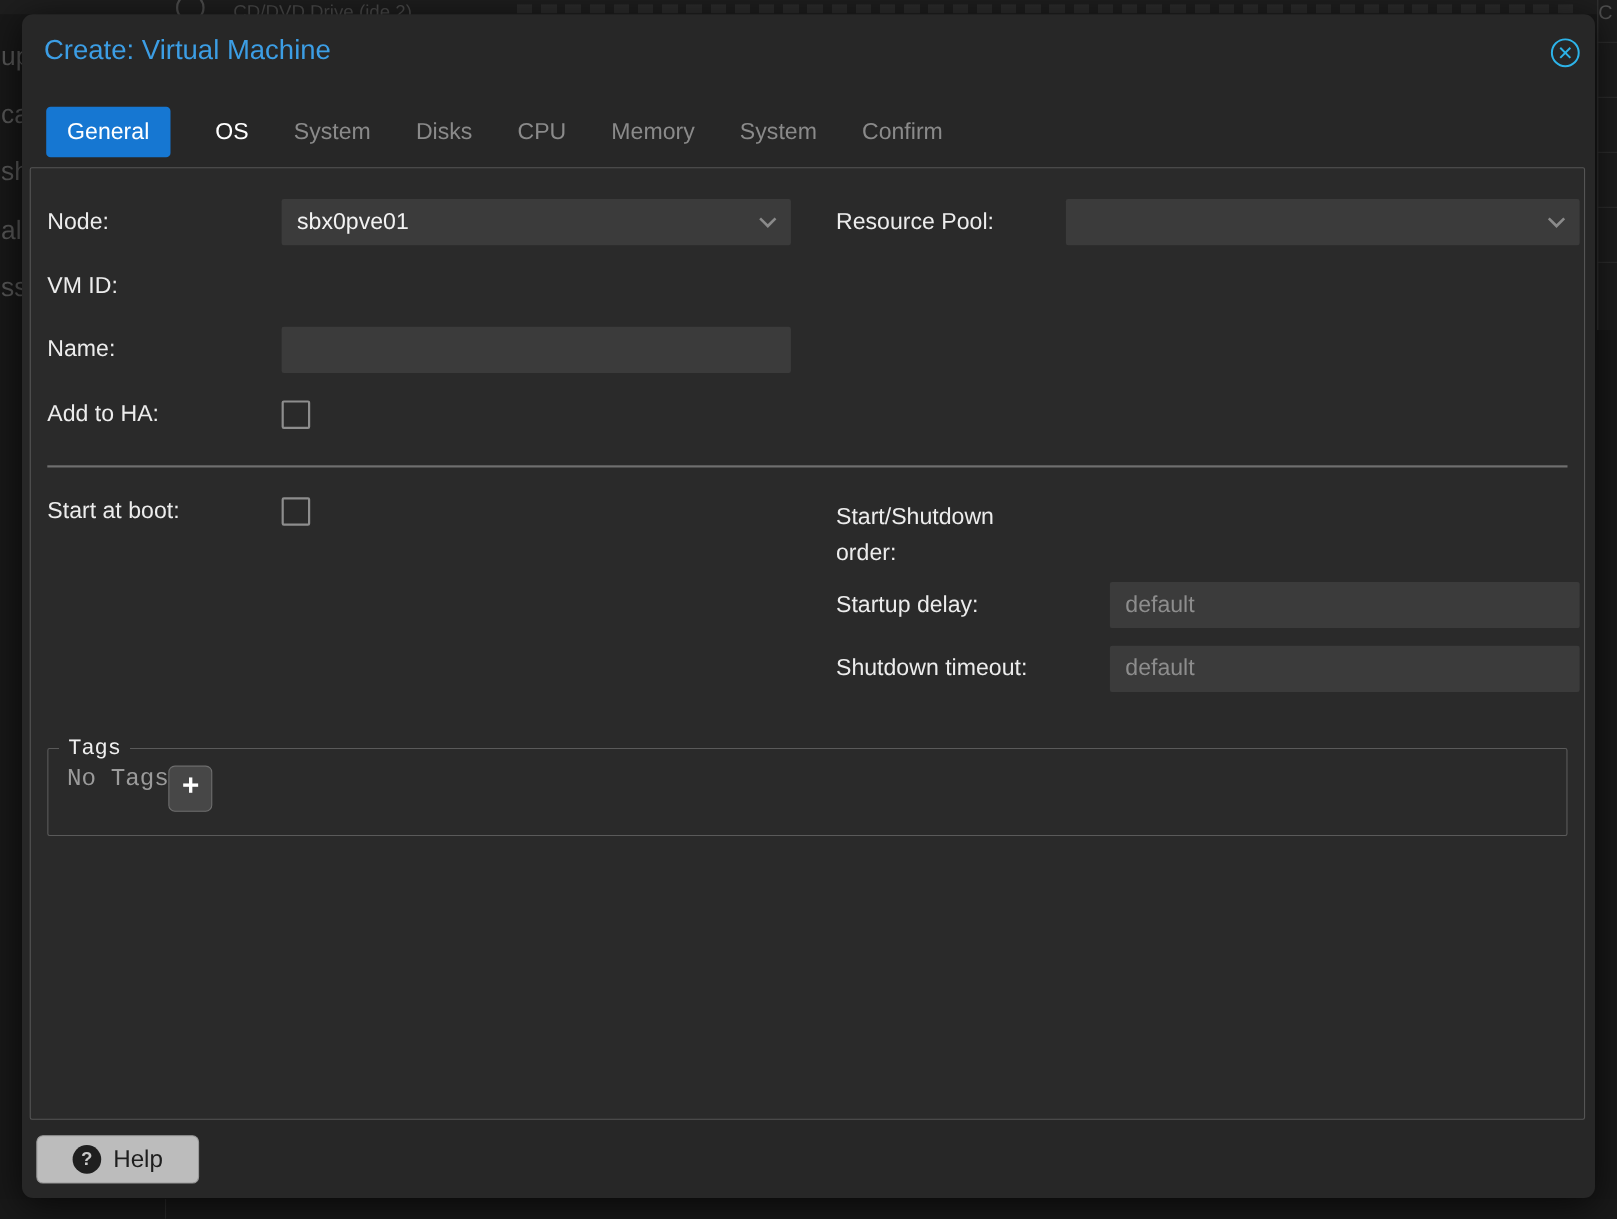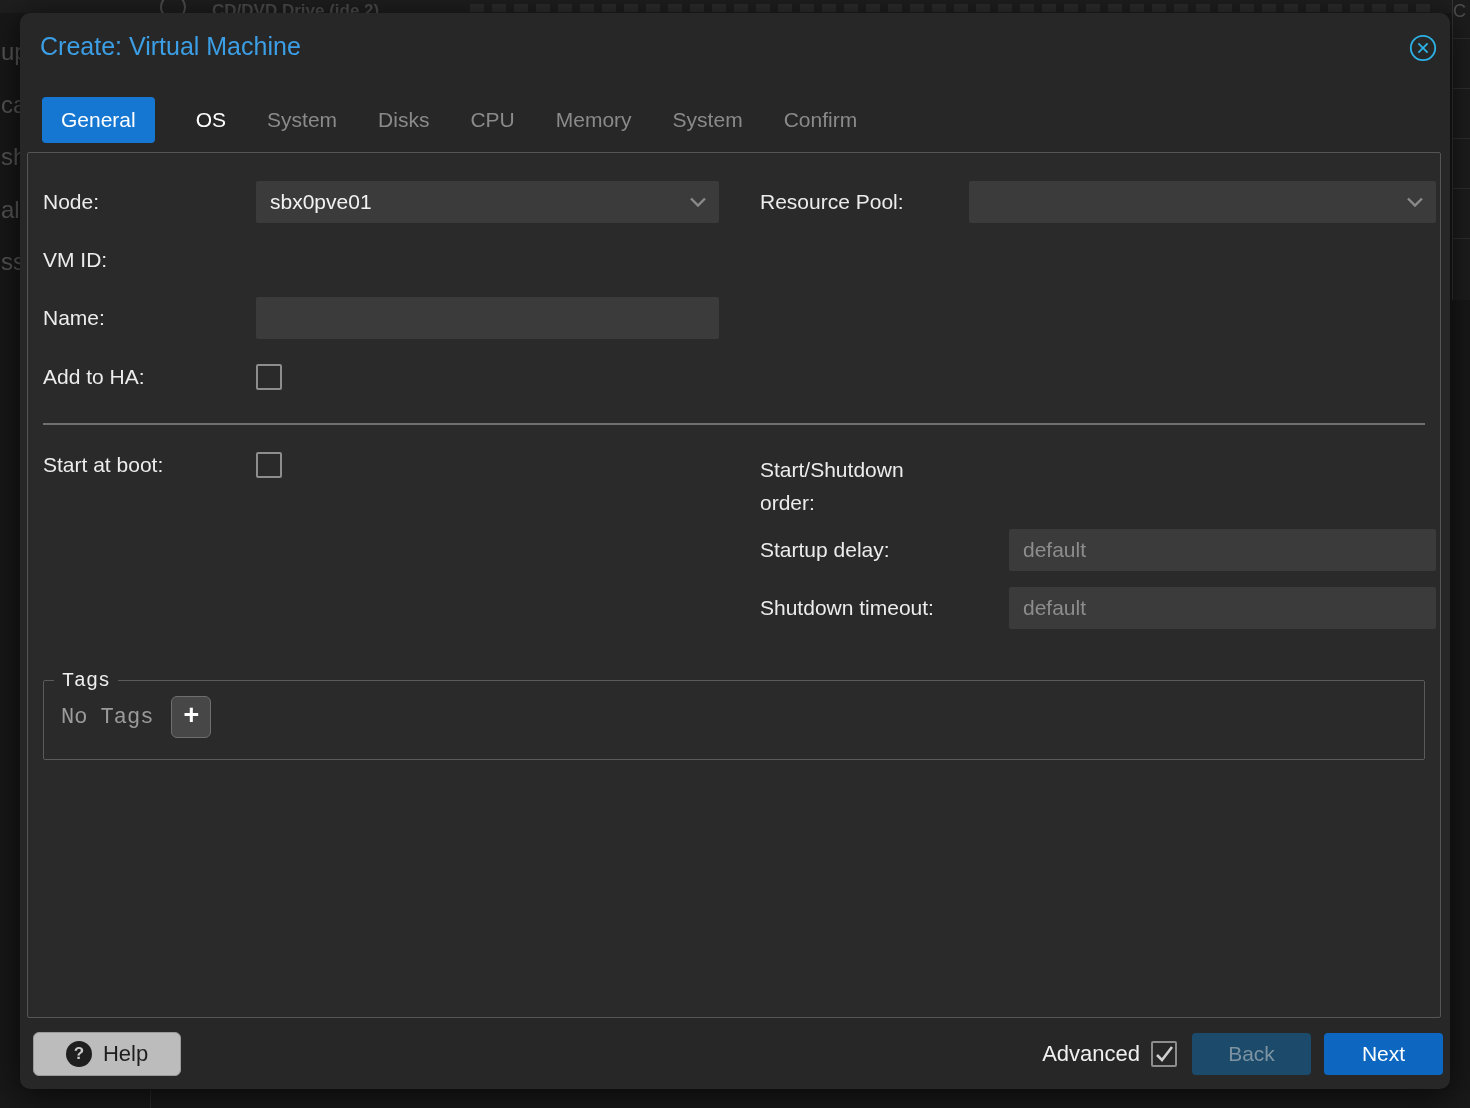--- a/index.html
+++ b/index.html
@@ -6,21 +6,21 @@
   html, body { width: 1470px; height: 1108px; }
   body {
     position: relative;
     background: #181818;
     font-family: "Liberation Sans", sans-serif;
     overflow: hidden;
     color: #ececec;
   }
 
   
-  .bg-top-strip { position:absolute; top:0; left:0; width:1470px; height:13px; background:#1e1e1e;font-weight:bold; }
+  .bg-top-strip { position:absolute; top:0; left:0; width:1470px; height:13px; background:#1e1e1e; }
   .bg-disc-icon { position:absolute; top:-6px; left:160px; width:26px; height:26px;
                   border:2px solid #4d4d4d; border-radius:50%; }
   .bg-top-text { position:absolute; top:1px; left:212px; font-size:17px; color:#4a4a4a; white-space:nowrap; }
   .bg-top-blur { position:absolute; top:4px; left:470px; width:960px; height:8px; opacity:.5;
                  background:repeating-linear-gradient(90deg,#3a3a3a 0 14px,transparent 14px 22px); }
   .bg-left-frag { position:absolute; left:1px; font-size:24px; color:#575757; }
   .bg-right-col { position:absolute; top:0; right:0; width:18px; height:300px; background:#1d1d1d; }
   .bg-right-frag { position:absolute; top:1px; right:4px; font-size:18px; color:#4f4f4f; }
   .bg-right-line { position:absolute; right:0; width:18px; height:1px; background:#2f2f2f; }
   .bg-right-vline { position:absolute; top:0; right:17px; width:1px; height:300px; background:#353535; }
@@ -70,21 +70,21 @@
     display:flex; align-items:center; justify-content:center;
   }
   .divider { position:absolute; left:15px; top:270px; width:1382px; height:2px; background:#6f6f6f; }
 
   
   .tags-fieldset {
     position:absolute; left:15px; top:516px; width:1382px; height:91px;
     border:1px solid #5a5a5a; border-radius:2px;font-family:Liberation Mono, monospace;
   }
   .tags-fieldset legend { font-size:20px; color:#efefef; padding:0 8px; margin-left:10px; }
-  .tags-row { display:flex; align-items:center; gap:18px; padding:4px 0 0 17px; }
+  .tags-row { display:flex; align-items:flex-start; padding:4px 0 0 17px; }
   .no-tags { font-size:22px; color:#9b9b9b; }
   .tag-add-btn {
     width:40px; height:42px; background:#474747; border:1px solid #6e6e6e; border-radius:6px;
     color:#ffffff; font-size:27px; font-weight:bold; line-height:1;
     display:flex; align-items:center; justify-content:center; cursor:pointer;
   }
 
   
   .footer { position:absolute; left:0; right:0; bottom:13px; height:44px; }
   .help-btn {
@@ -206,25 +206,15 @@
         </span>
       </div>
     </fieldset>
   </div>
 
   <div class="footer">
     <div class="help-btn">
       <span class="help-icon">?</span>
       <span>Help</span>
     </div>
-    <div class="footer-right">
-      <span class="advanced-lbl">Advanced</span>
-      <span class="checkbox advanced-box">
-        <svg width="20" height="18" viewBox="0 0 20 18">
-          <polyline points="3,10 8,15 18,2" fill="none" stroke="#cfcfcf" stroke-width="2.6"></polyline>
-        </svg>
-      </span>
-      <button class="btn btn-back">Back</button>
-      <button class="btn btn-next">Next</button>
-    </div>
   </div>
 
 </div>
 
 </body></html>

